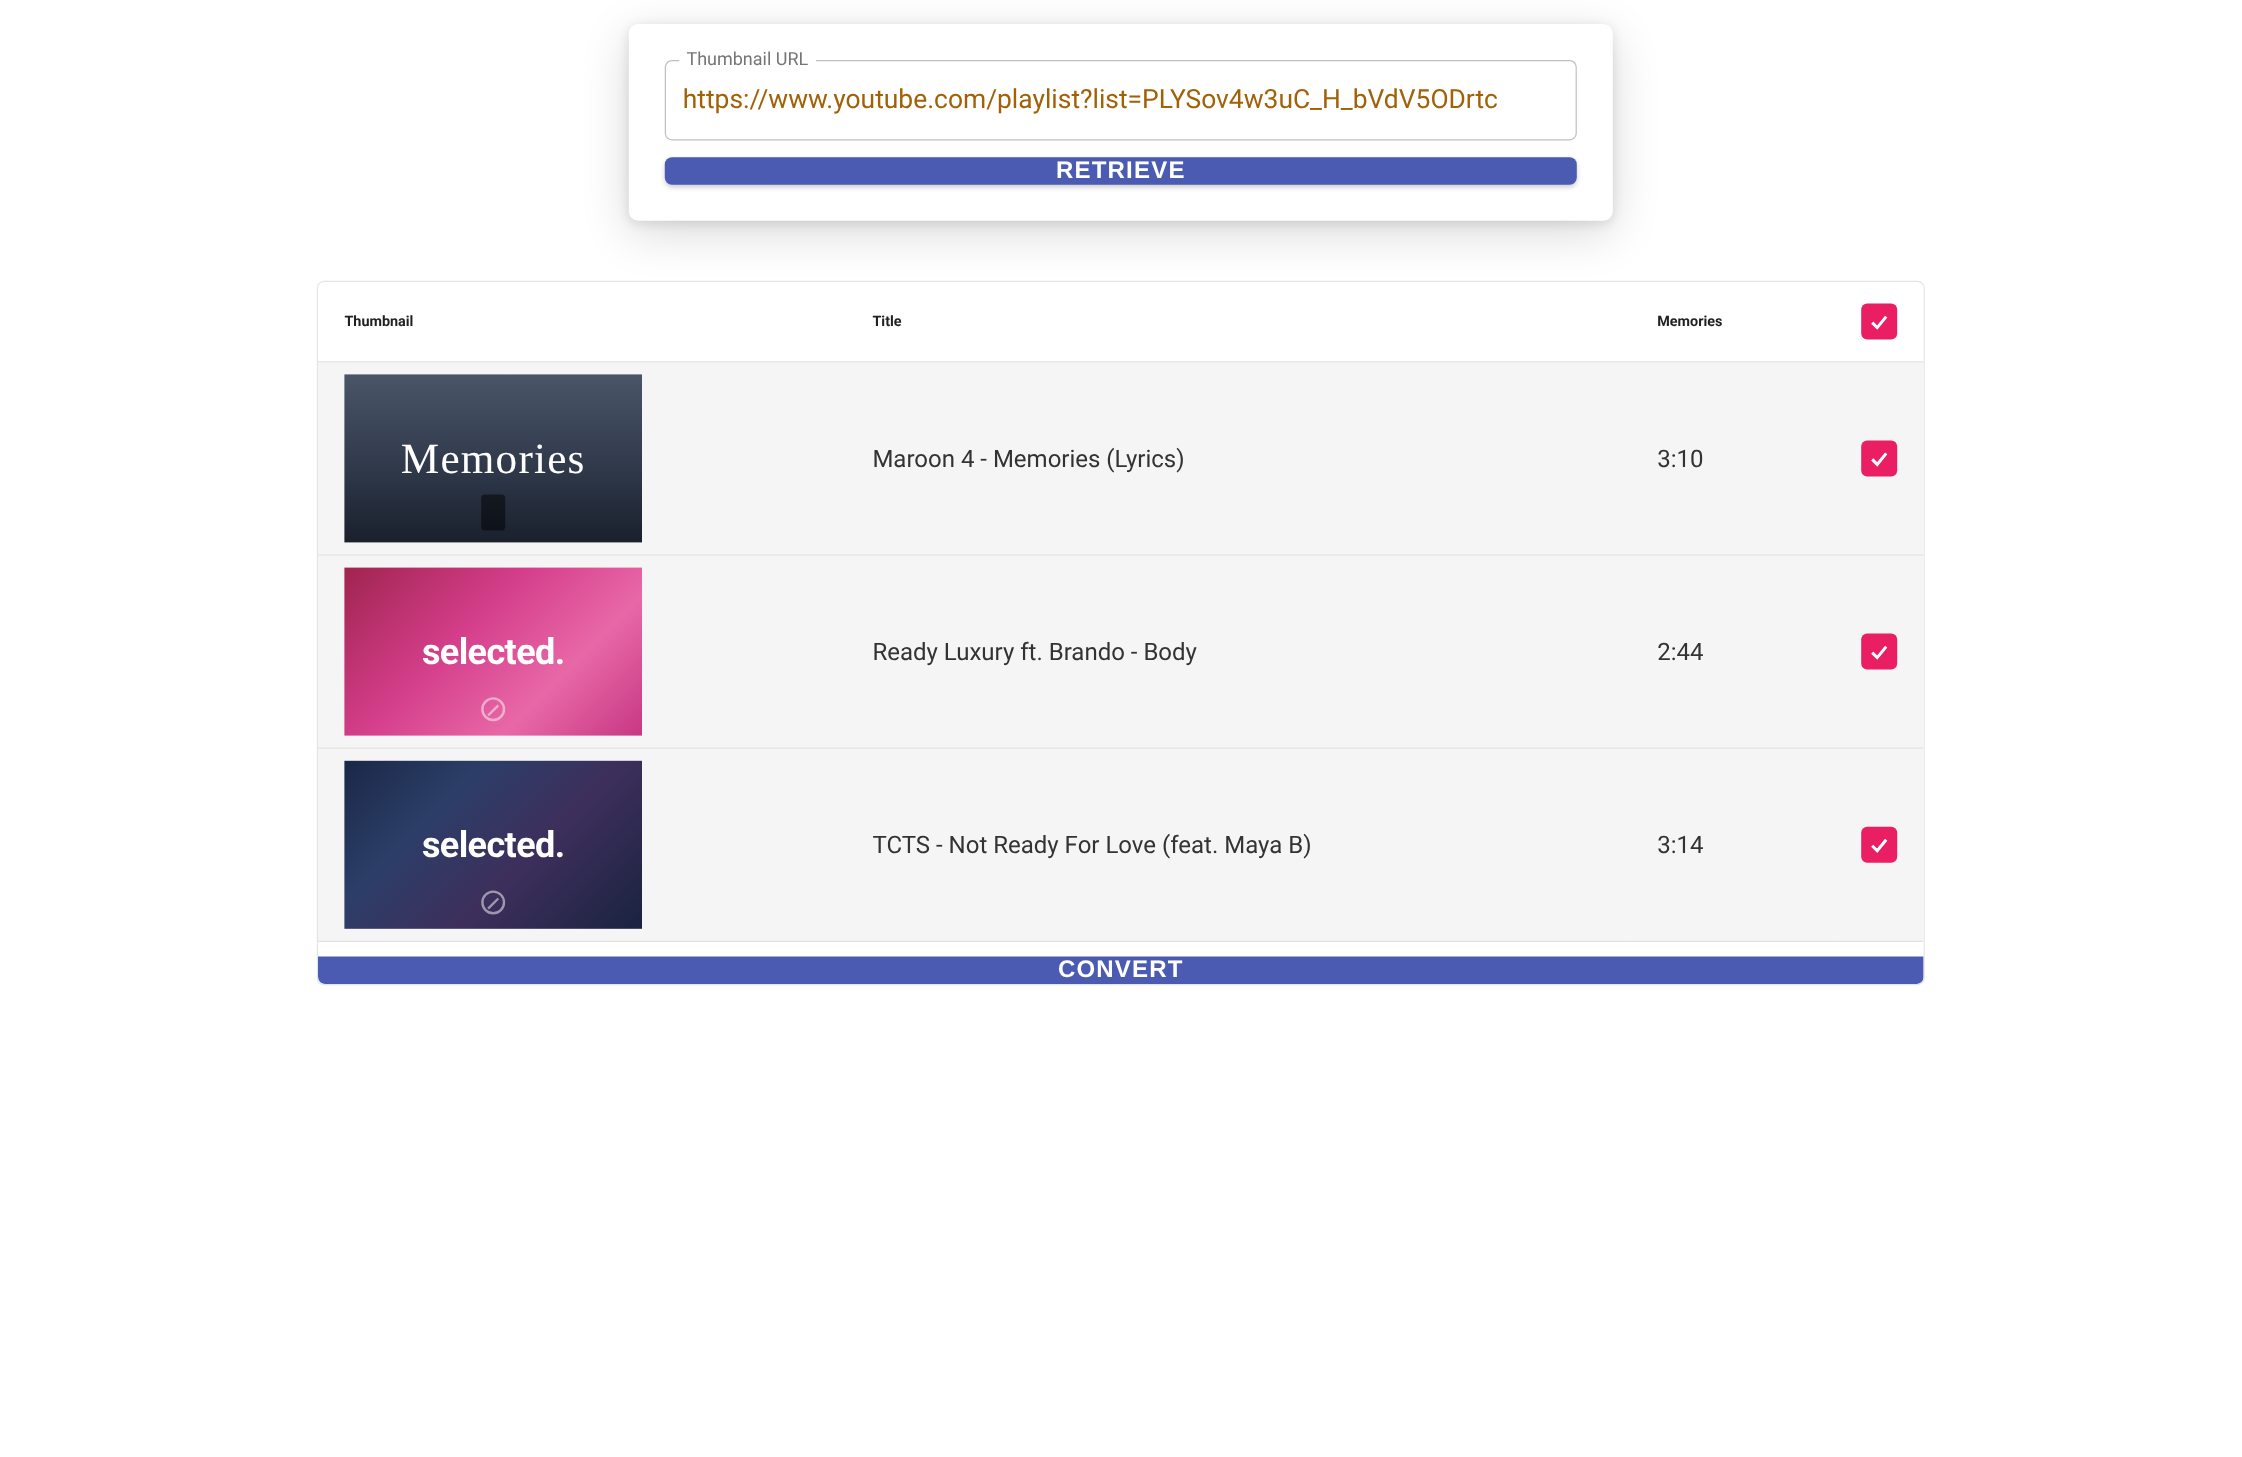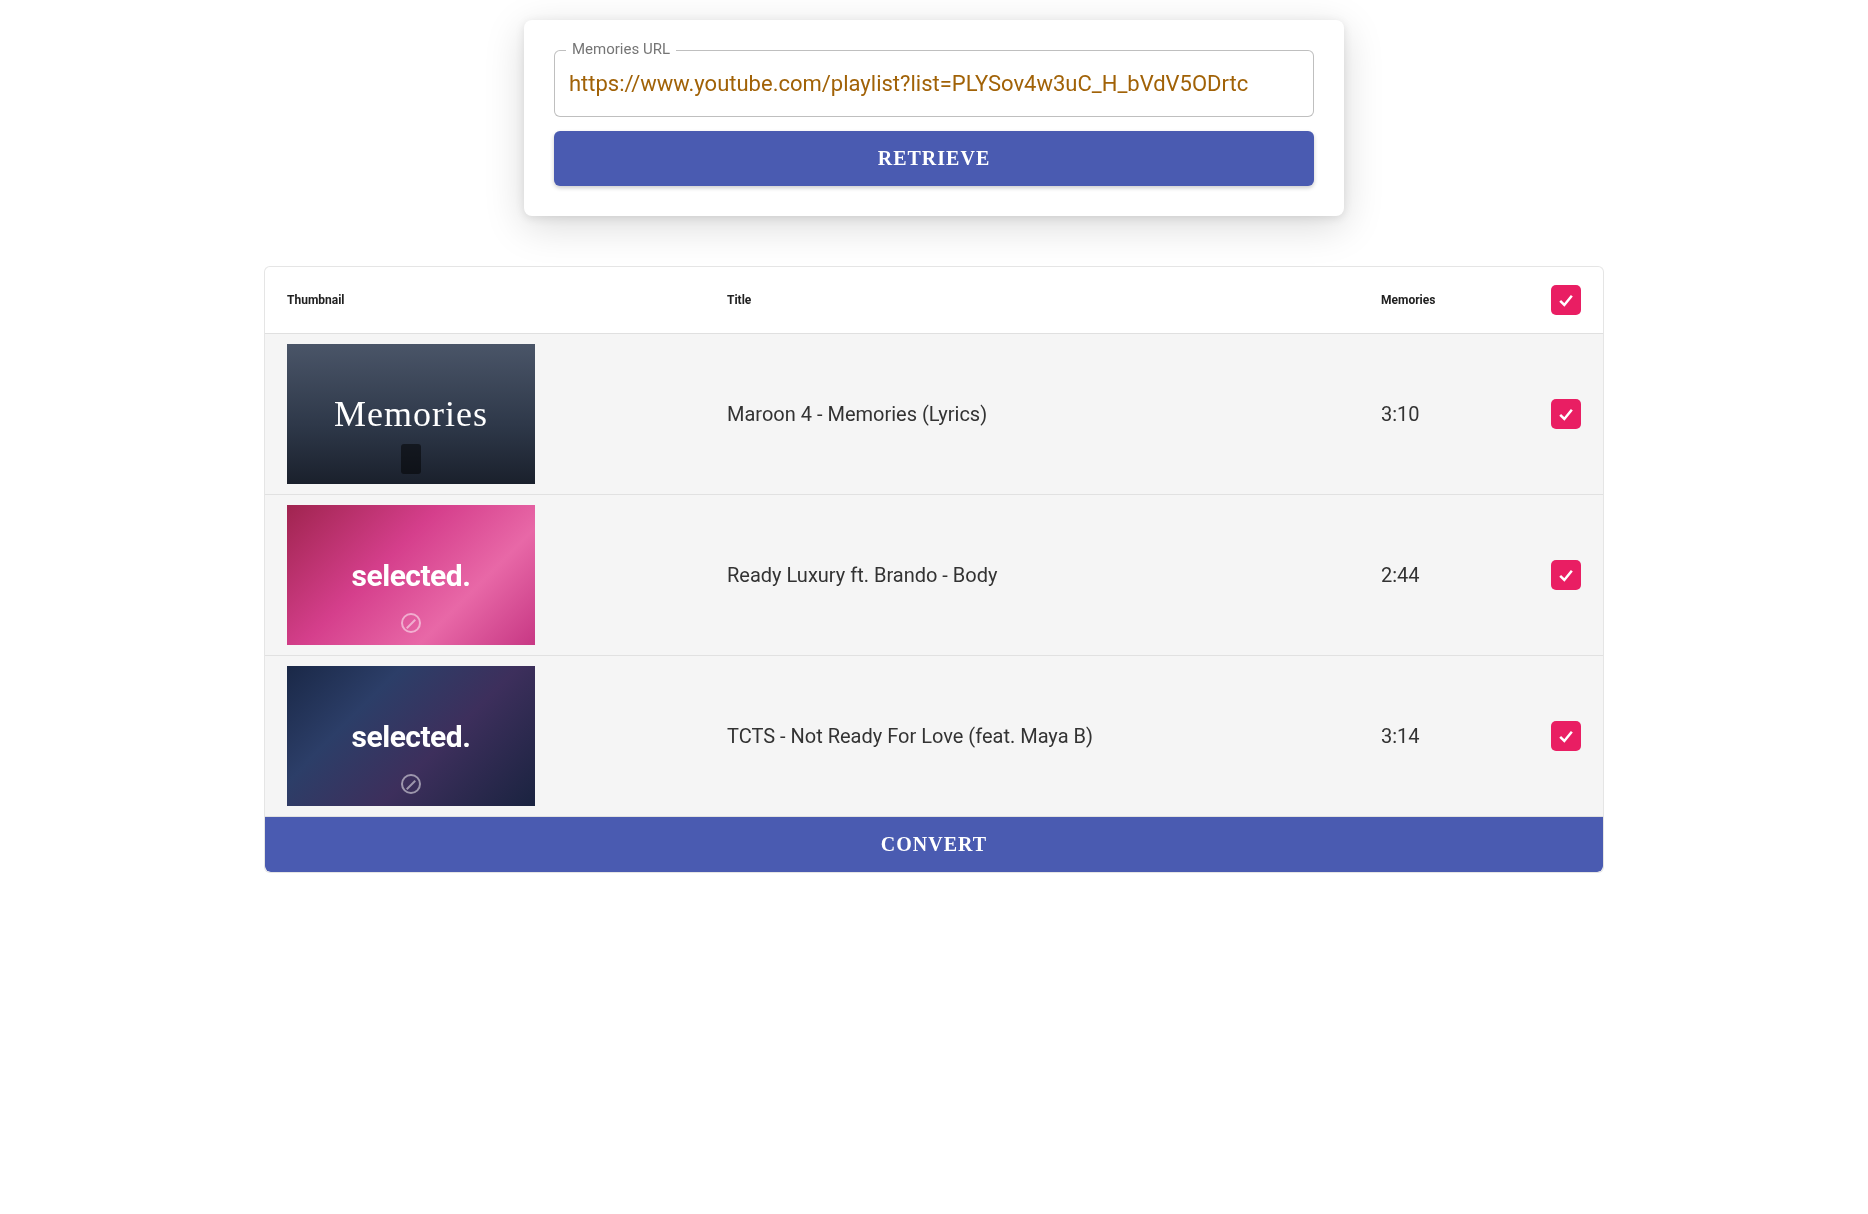--- a/index.html
+++ b/index.html
@@ -42,32 +42,30 @@
       padding: 20px 14px;
       font-size: 22px;
       border: 1px solid rgba(0,0,0,0.25);
       border-radius: 6px;
       color: #a16207;
       outline: none;
       font-family: inherit;
     }
     .btn {
       width: 100%;
-      padding: 16px;
       background: #4a5bb1;
       color: #ffffff;
       border: none;
       border-radius: 6px;
       font-size: 20px;
       font-weight: 600;
       letter-spacing: 1px;
       cursor: pointer;
       text-transform: uppercase;
       box-shadow: 0 2px 4px rgba(0,0,0,0.2);
-      font-family: Liberation Serif, serif;
     }
     .table-card {
       background: #ffffff;
       border: 1px solid rgba(0,0,0,0.1);
       border-radius: 6px;
       overflow: hidden;
     }
     table {
       width: 100%;
       border-collapse: collapse;
@@ -177,32 +175,32 @@
       cursor: pointer;
     }
     .checkbox svg {
       width: 20px;
       height: 20px;
       stroke: #ffffff;
       stroke-width: 3;
       fill: none;
     }
     .convert-btn {
-      margin-top: 0;
+      margin-top: 12px;
       border-radius: 0 0 6px 6px;
       box-shadow: none;
     }
   </style>
 </head>
 <body>
 
 <div class="container">
   <div class="url-card">
     <div class="input-wrapper">
-      <label class="input-label">Memories URL</label>
+      <label class="input-label">Thumbnail URL</label>
       <input type="text" class="url-input" value="https://www.youtube.com/playlist?list=PLYSov4w3uC_H_bVdV5ODrtc" style="">
     </div>
     <button class="btn">RETRIEVE</button>
   </div>
 
   <div class="table-card">
     <table>
       <thead>
         <tr>
           <th class="thumb-col">Thumbnail</th>

